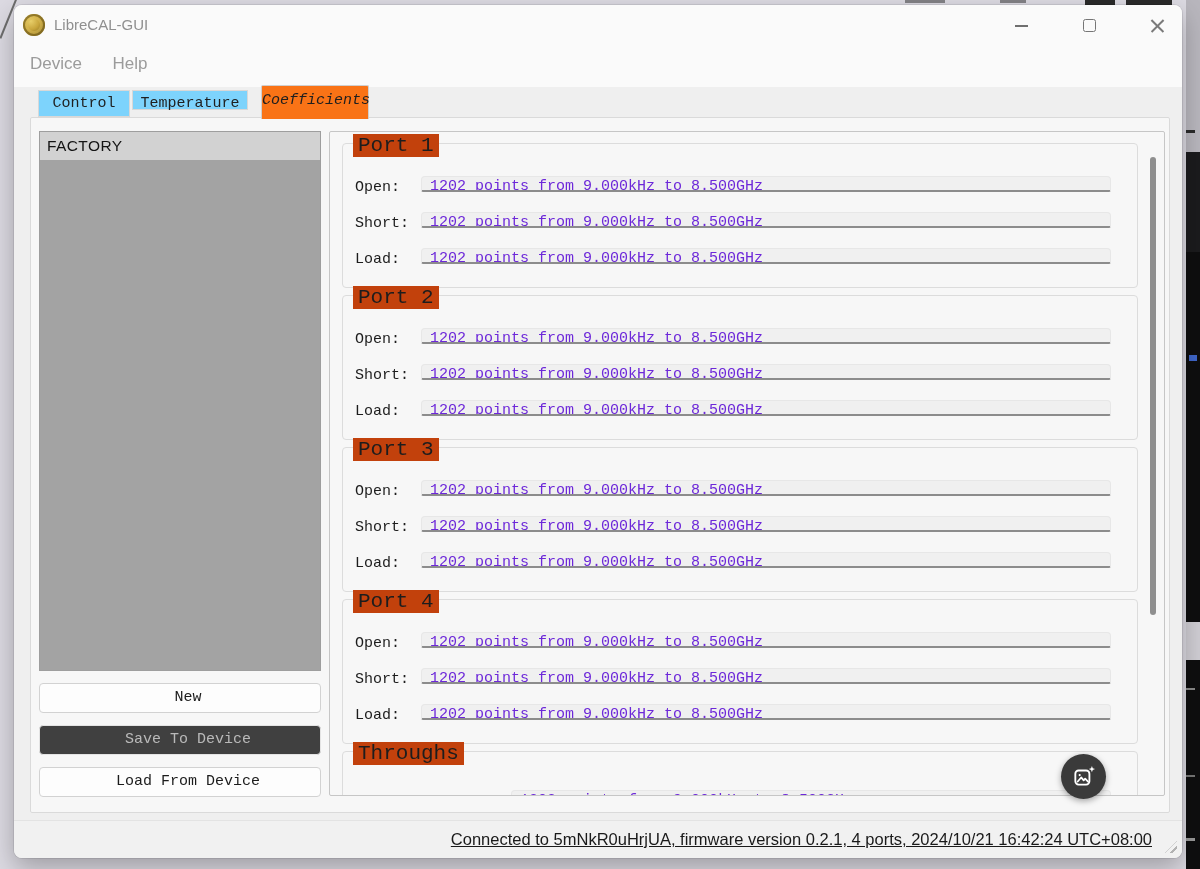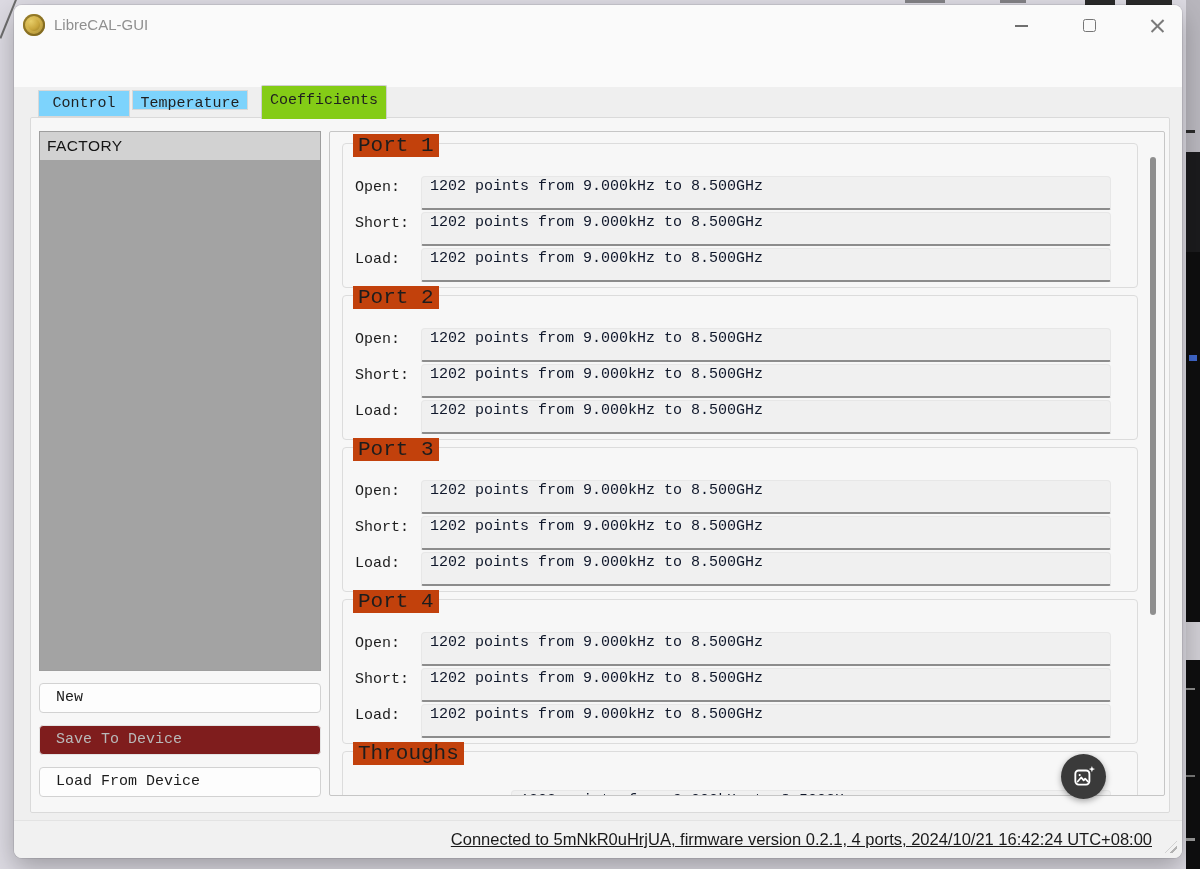--- a/index.html
+++ b/index.html
@@ -36,56 +36,56 @@
 
   
   .menubar { position:absolute; left:0; top:40px; width:100%; height:38px; }
   .menu-item { display:inline-block; padding:0 10px; margin-left:6px; line-height:38px; font-size:17px; color:#9b9b9b; }
 
   
   .tab { position:absolute; font-family:"Liberation Mono","DejaVu Sans Mono",monospace; font-size:15px; color:#1f1f1f;
          text-align:center; background:#7dd3fc; border:1px solid #d8d8d8; line-height:25px; }
   .tab-control { left:24px; top:85px; width:92px; height:27px; }
   .tab-temperature { left:118px; top:85px; width:116px; height:20px; }
-  .tab-active { left:247px; top:80px; width:126px; height:34px; line-height:30px; background:#84cc16;
-                border:1px solid #cfcfcf; border-bottom:none; border-radius:2px 2px 0 0; z-index:3; }
+  .tab-active { left:247px; top:80px; width:108px; height:34px; line-height:30px; background:#f97316;
+                border:1px solid #cfcfcf; border-bottom:none; border-radius:2px 2px 0 0; z-index:3;font-style:italic; }
 
   
   .tab-pane { position:absolute; left:16px; top:112px; width:1140px; height:696px;
               background:#f7f7f7; border:1px solid #dadada; border-radius:2px; z-index:2; }
 
   
   .preset-list { position:absolute; left:8px; top:13px; width:282px; height:540px;
                  background:#a3a3a3; border:1px solid #9e9e9e; }
   .list-item { height:28px; line-height:28px; padding-left:7px; font-size:15.5px; letter-spacing:.4px; color:#141414; }
   .list-item.selected { background:#d2d2d2; }
 
   .side-btn { position:absolute; left:8px; width:282px; height:30px; background:#fdfdfd;
-              border:1px solid #d2d2d2; border-radius:4px; line-height:28px;
+              border:1px solid #d2d2d2; border-radius:4px; text-align:center; line-height:28px;
               font-family:"Liberation Mono","DejaVu Sans Mono",monospace; font-size:15px; color:#1c1c1c;padding-left:16px; }
-  .side-btn.disabled { color:#b9b9b9; border-color:#e4e4e4; background:#7f1d1d; }
+  .side-btn.disabled { color:#b9b9b9; border-color:#e4e4e4; background:#404040; }
   .btn-new { top:565px; } .btn-save { top:607px; } .btn-load { top:649px; }
 
   
   .scroll-area { position:absolute; left:298px; top:13px; width:836px; height:665px;
                  border:1px solid #c6c6c6; border-radius:2px; overflow:hidden; background:#f7f7f7; }
   .vscroll-thumb { position:absolute; left:820px; top:25px; width:6px; height:458px; background:#8f8f8f; border-radius:3px; }
 
   .group { position:absolute; left:12px; width:796px; height:145px; border:1px solid #dcdcdc; border-radius:4px; }
   .g1{top:11px;} .g2{top:163px;} .g3{top:315px;} .g4{top:467px;} .g5{top:619px; height:200px;}
   .group-title { position:absolute; left:10px; top:-10px; padding:0 5px; background:#c2410c;
                  font-family:"Liberation Mono","DejaVu Sans Mono",monospace; font-size:21px; color:#1d1d1d; }
   .crow { position:absolute; left:0; width:100%; height:24px; }
   .r1{top:32px;} .r2{top:68px;} .r3{top:104px;} .rthrough{top:38px;}
   .crow-label { position:absolute; left:12px; top:0; line-height:24px;
                 font-family:"Liberation Mono","DejaVu Sans Mono",monospace; font-size:15px; color:#1d1d1d; }
-  .crow-field { position:absolute; left:78px; right:26px; top:0; height:34px;
+  .crow-field { position:absolute; left:78px; right:26px; top:0; height:16px;
                 background:#f0f0f0; border:1px solid #e7e7e7; border-bottom:2px solid #8c8c8c;
                 border-radius:4px 4px 2px 2px; padding:0 8px; line-height:20px;
-                font-family:"Liberation Mono","DejaVu Sans Mono",monospace; font-size:15px; color:#0f172a;
+                font-family:"Liberation Mono","DejaVu Sans Mono",monospace; font-size:15px; color:#6d28d9;
                 white-space:nowrap; overflow:hidden; }
   .rthrough .crow-field { left:168px; }
 
   
   .statusbar { position:absolute; left:0; bottom:0; width:100%; height:38px; background:#f1f1f1;
                border-top:1px solid #e3e3e3; }
   .status-text { position:absolute; right:30px; top:0; line-height:37px; font-size:16.5px; color:#1a1a1a;text-decoration:underline; }
   .size-grip { position:absolute; right:5px; bottom:5px; width:12px; height:12px;
                background:repeating-linear-gradient(135deg, transparent 0 3px, #ababab 3px 4.5px);
                clip-path:polygon(100% 0, 100% 100%, 0 100%); opacity:.9; }
@@ -128,20 +128,24 @@
       <div class="win-btn">
           <span class="glyph-max"></span>
         </div>
       <div class="win-btn">
           <span class="glyph-close-a"></span>
           <span class="glyph-close-b"></span>
         </div>
     </div>
   </div>
 
+  <div class="menubar">
+    <span class="menu-item">Device</span>
+    <span class="menu-item">Help</span>
+  </div>
 
   <div class="tab tab-control">Control</div>
   <div class="tab tab-temperature">Temperature</div>
   <div class="tab tab-active">Coefficients</div>
 
   <div class="tab-pane">
 
     <div class="preset-list">
       <div class="list-item selected">FACTORY</div>
     </div>

